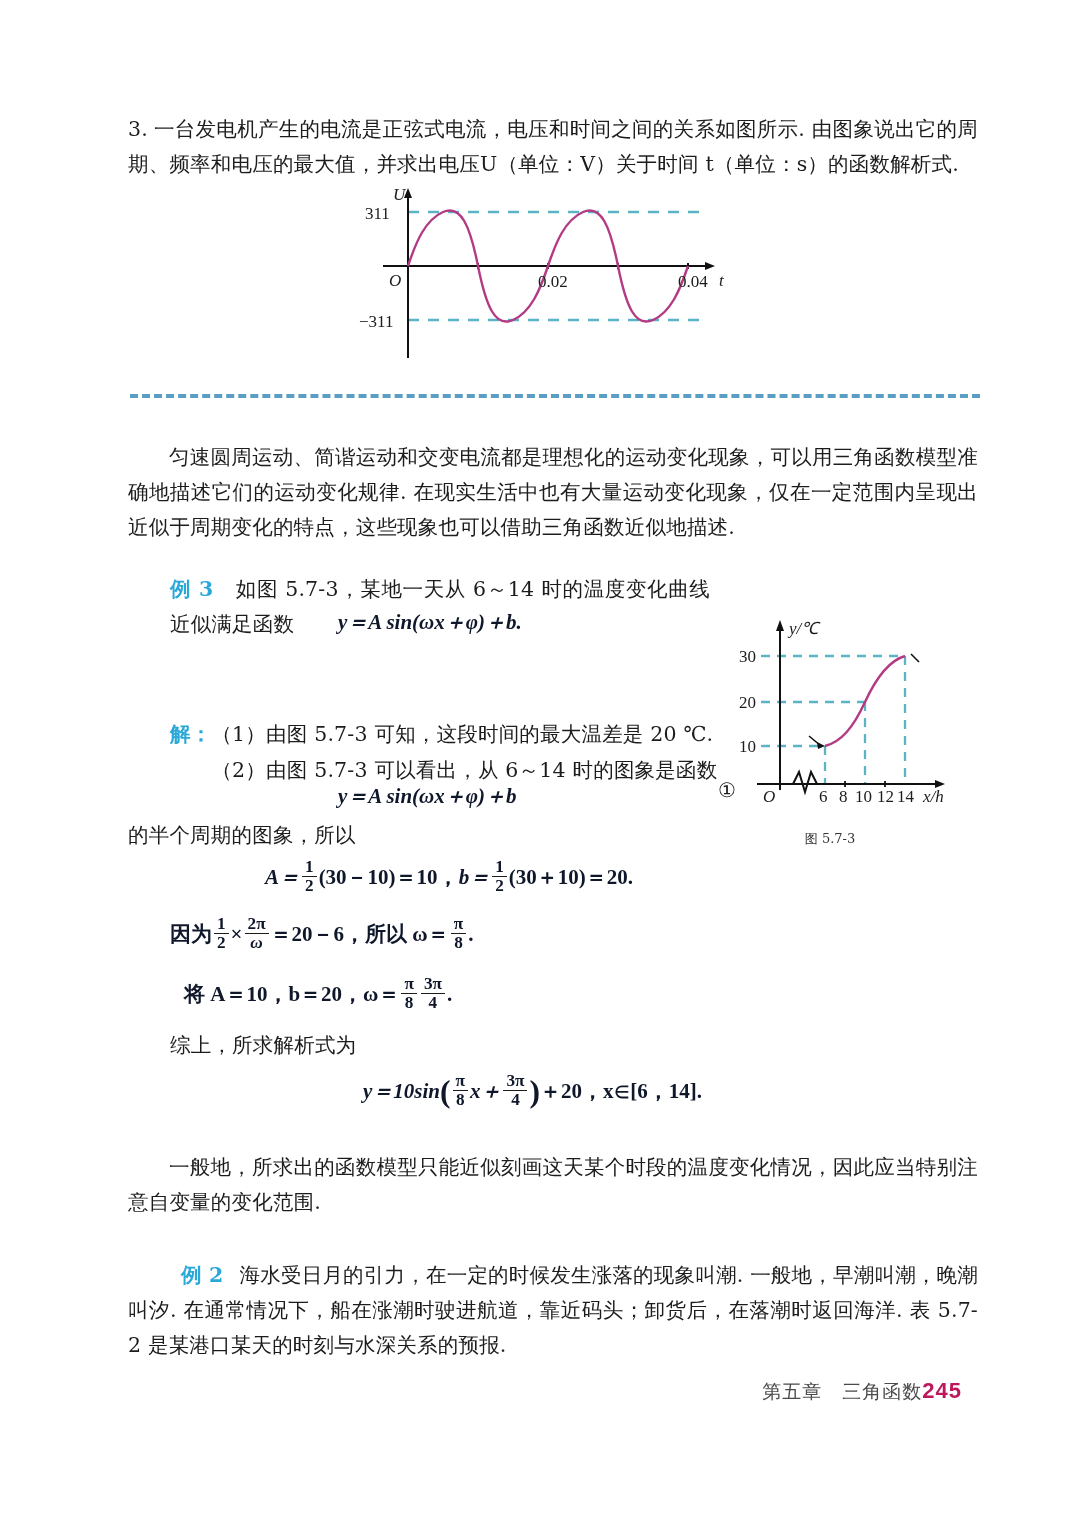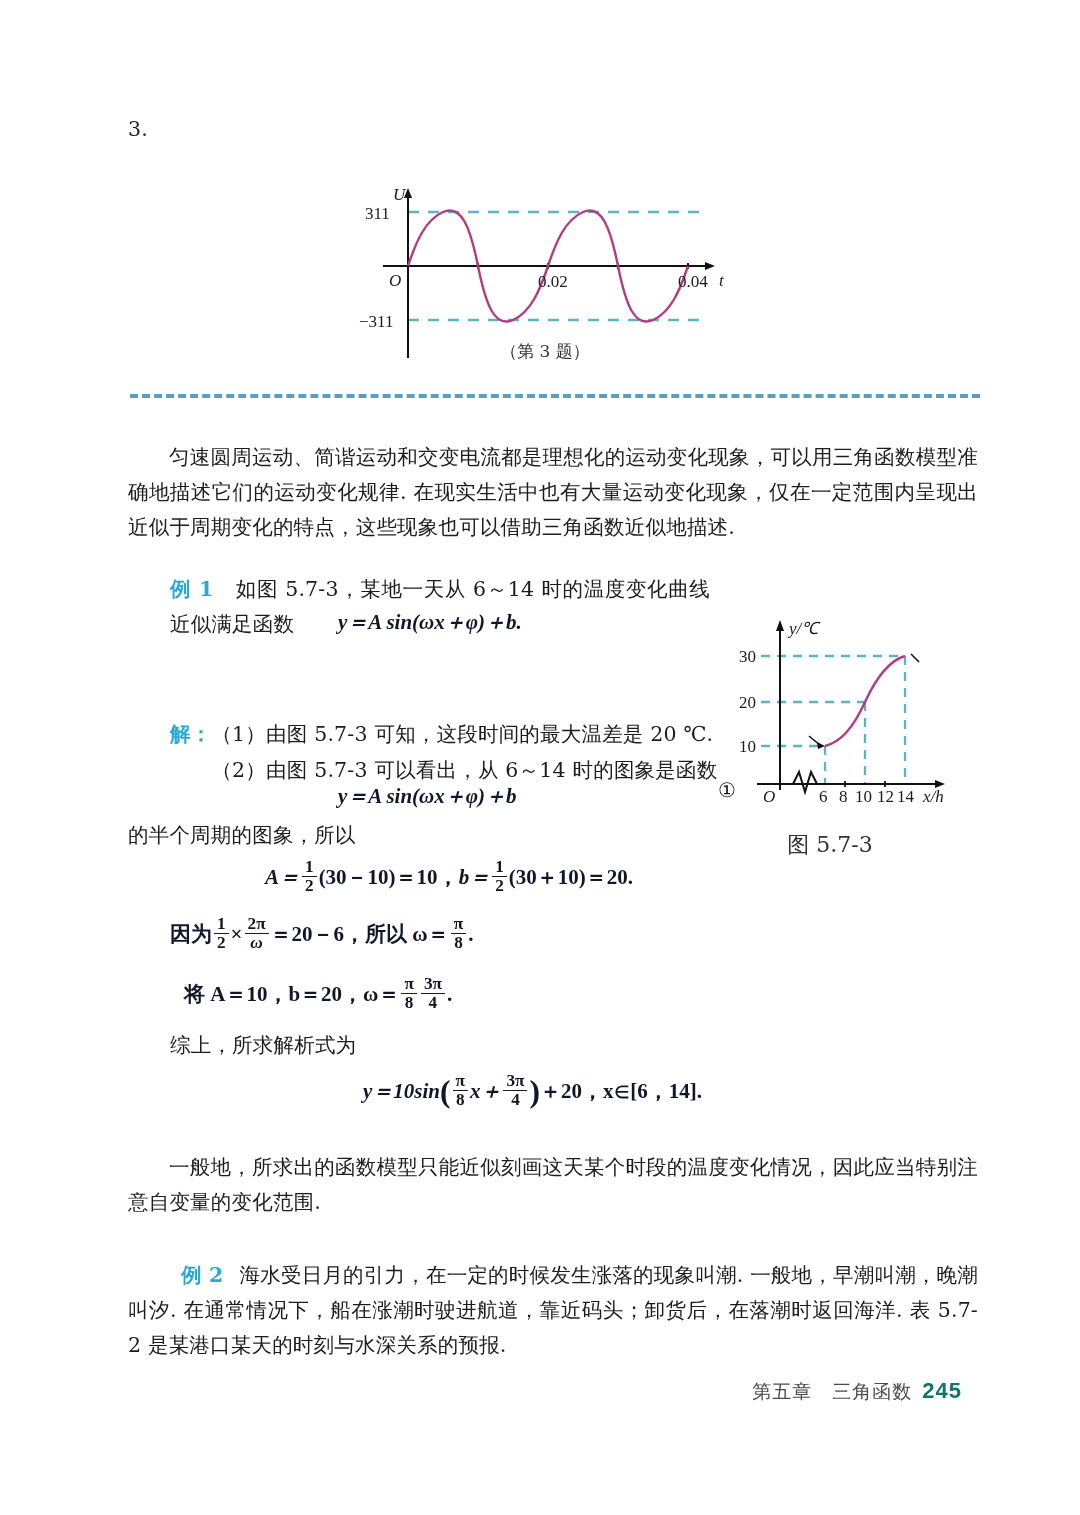--- a/index.html
+++ b/index.html
@@ -143,21 +143,21 @@
     width: 270px;
     height: 250px;
   }
   #fig2 svg { display: block; }
   #fig2 .cap {
     position: absolute;
     left: 0;
     top: 218px;
     width: 250px;
     text-align: center;
-    font-size: 22px;
+    font-size: 13px;
     font-family: "DejaVu Serif", serif;
     color: #333;
   }
   #circled-one {
     position: absolute;
     left: 718px;
     top: 778px;
     font-size: 20px;
     font-family: "DejaVu Serif", serif;
     color: #1c1c1c;
@@ -185,22 +185,22 @@
     top: 1378px;
     font-size: 19px;
     font-family: "DejaVu Serif", serif;
     color: #4a4a4a;
     letter-spacing: 1px;
   }
   #footer .pg {
     font-family: "Liberation Sans", sans-serif;
     font-weight: bold;
     font-size: 22px;
-    color: #0f766e;
-    margin-left: 10px;
+    color: #be185d;
+    margin-left: 0;
   }
 
   .axis-txt {
     font-family: "Liberation Serif", serif;
     font-size: 17px;
     fill: #1c1c1c;
   }
   .axis-txt-i {
     font-family: "Liberation Serif", serif;
     font-style: italic;
@@ -208,20 +208,21 @@
     fill: #1c1c1c;
   }
 </style>
 </head>
 <body>
 
 <div class="page">
 
   <div class="para cn" id="problem3">
     <span class="num">3.</span>
+    <span class="body">一台发电机产生的电流是正弦式电流，电压和时间之间的关系如图所示. 由图象说出它的周期、频率和电压的最大值，并求出电压U（单位：V）关于时间 t（单位：s）的函数解析式.</span>
   </div>
 
   <div id="fig1">
     <svg width="380" height="195" viewBox="0 0 380 195">
 
       <line x1="53" y1="32" x2="350" y2="32" stroke="#5bb4c4" stroke-width="2.6" stroke-dasharray="11,9"></line>
       <line x1="53" y1="140" x2="350" y2="140" stroke="#5bb4c4" stroke-width="2.6" stroke-dasharray="11,9"></line>
 
       <line x1="53" y1="14" x2="53" y2="178" stroke="#111" stroke-width="2"></line>
       <polygon points="53,8 49,18 57,18" fill="#111"></polygon>
@@ -236,29 +237,28 @@
       <path d="M53,86 C 61,62 70,40 88,32 C 106,24 115,46 123,86 C 131,126 140,148 158,140 C 176,132 185,110 193,86 C 201,62 210,40 228,32 C 246,24 255,46 263,86 C 271,126 280,148 298,140 C 316,132 325,110 333,86" fill="none" stroke="#b33a84" stroke-width="2.4"></path>
 
       <text x="38" y="20" class="axis-txt-i">U</text>
       <text x="10" y="39" class="axis-txt">311</text>
       <text x="4" y="147" class="axis-txt">−311</text>
       <text x="34" y="106" class="axis-txt-i">O</text>
       <text x="183" y="107" class="axis-txt">0.02</text>
       <text x="323" y="107" class="axis-txt">0.04</text>
       <text x="364" y="106" class="axis-txt-i">t</text>
     </svg>
-    <div class="cap">（第 3 题）</div>
   </div>
 
   <div id="separator"></div>
 
   <div class="para cn" id="intro">匀速圆周运动、简谐运动和交变电流都是理想化的运动变化现象，可以用三角函数模型准确地描述它们的运动变化规律. 在现实生活中也有大量运动变化现象，仅在一定范围内呈现出近似于周期变化的特点，这些现象也可以借助三角函数近似地描述.</div>
 
   <div class="para cn" id="ex1-head">
-    <span class="ex-label">例 1</span><span>如图 5.7-3，某地一天从 6～14 时的温度变化曲线近似满足函数</span>
+    <span class="ex-label">例 3</span><span>如图 5.7-3，某地一天从 6～14 时的温度变化曲线近似满足函数</span>
   </div>
 
   <div class="formula" id="f-eq1">
     <span class="mi">y＝A sin(ωx＋φ)＋b.</span>
   </div>
 
 
   <div class="para cn" id="ex1-s1">
     <span class="jie-label">解：</span><span>（1）由图 5.7-3 可知，这段时间的最大温差是 20 ℃.</span>
   </div>

